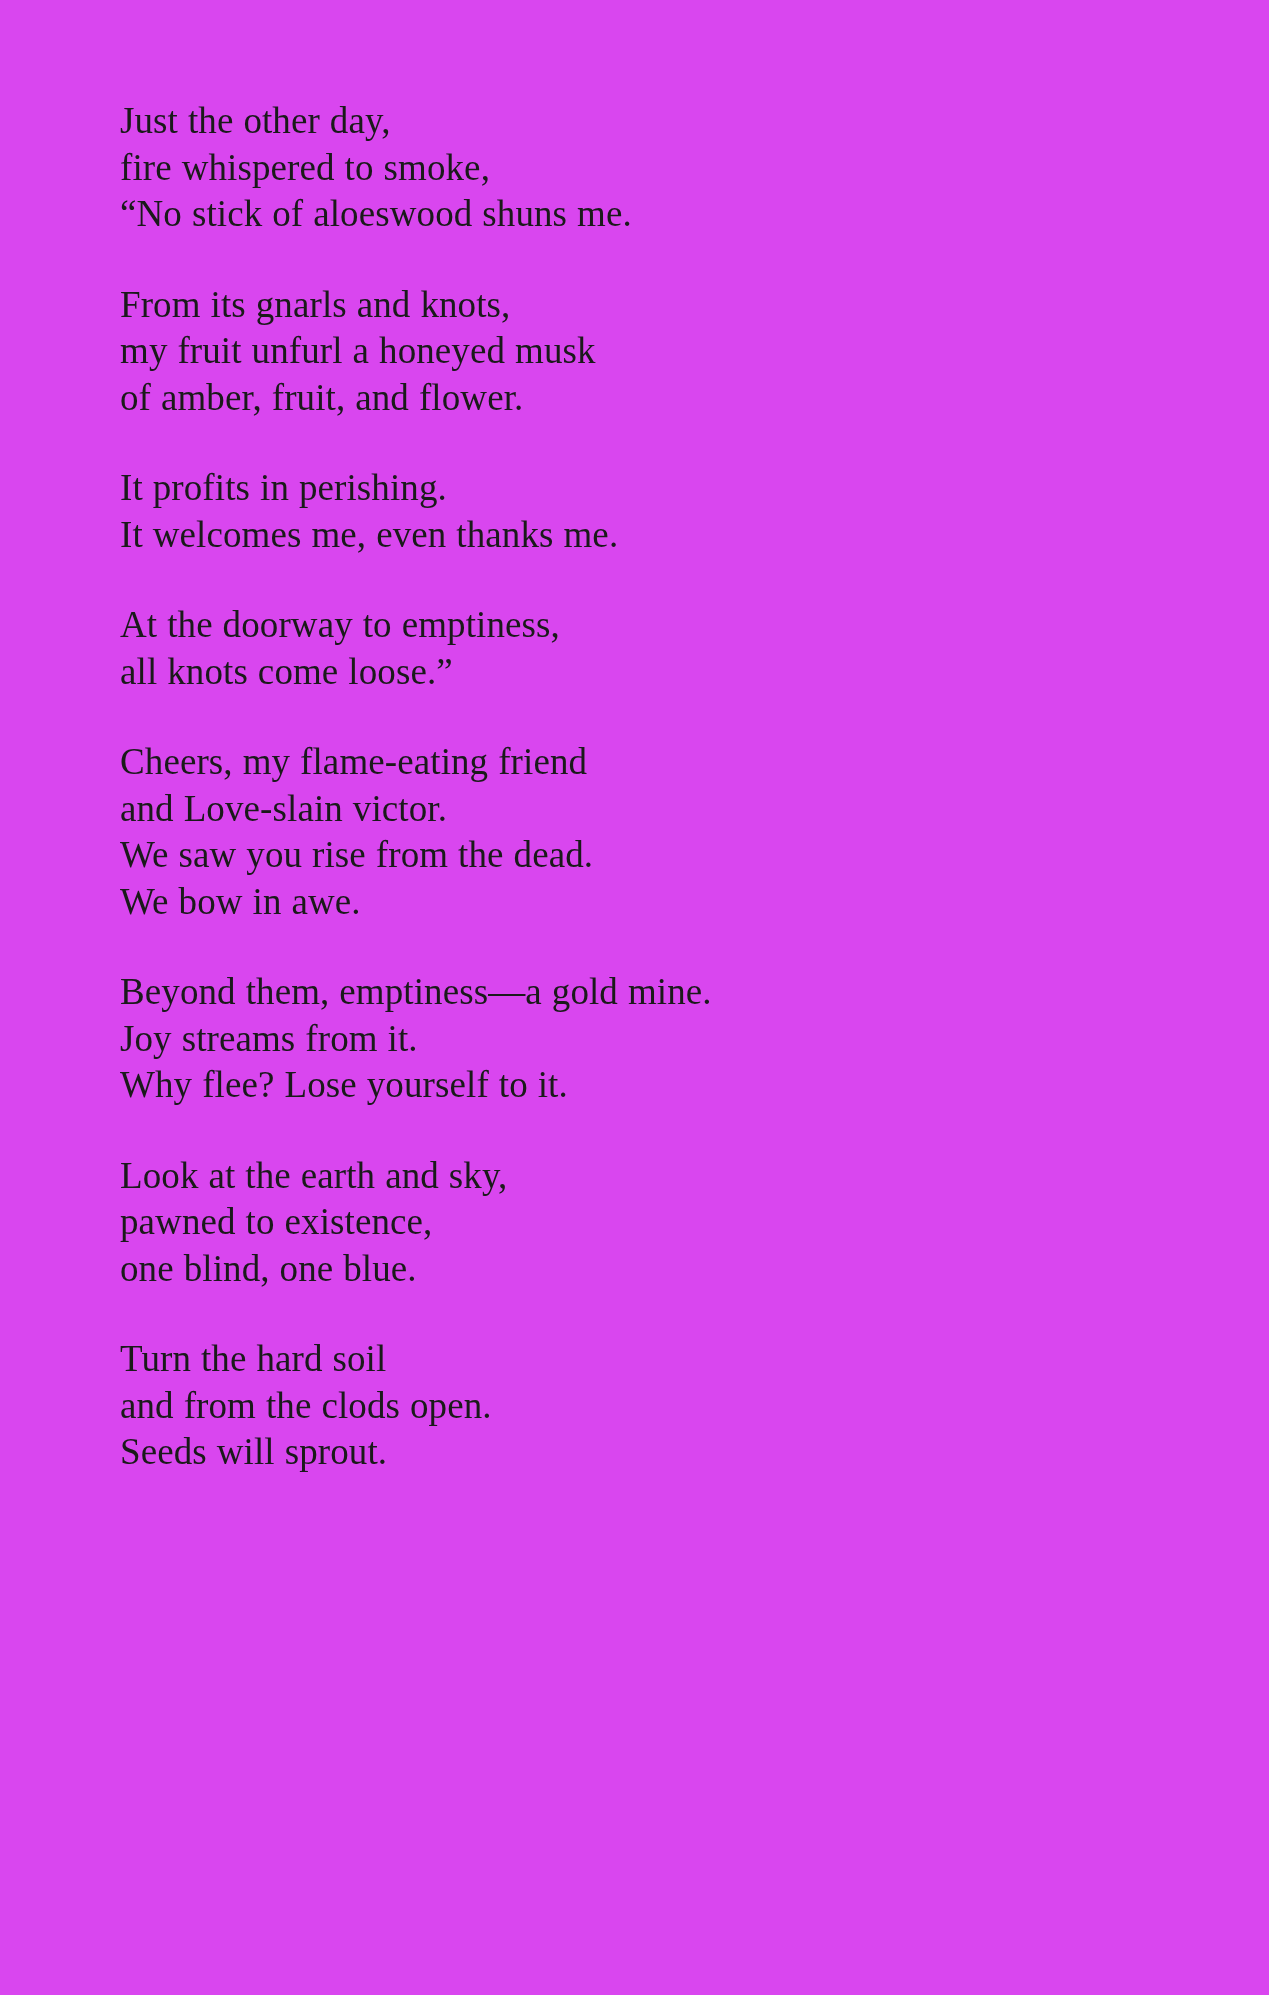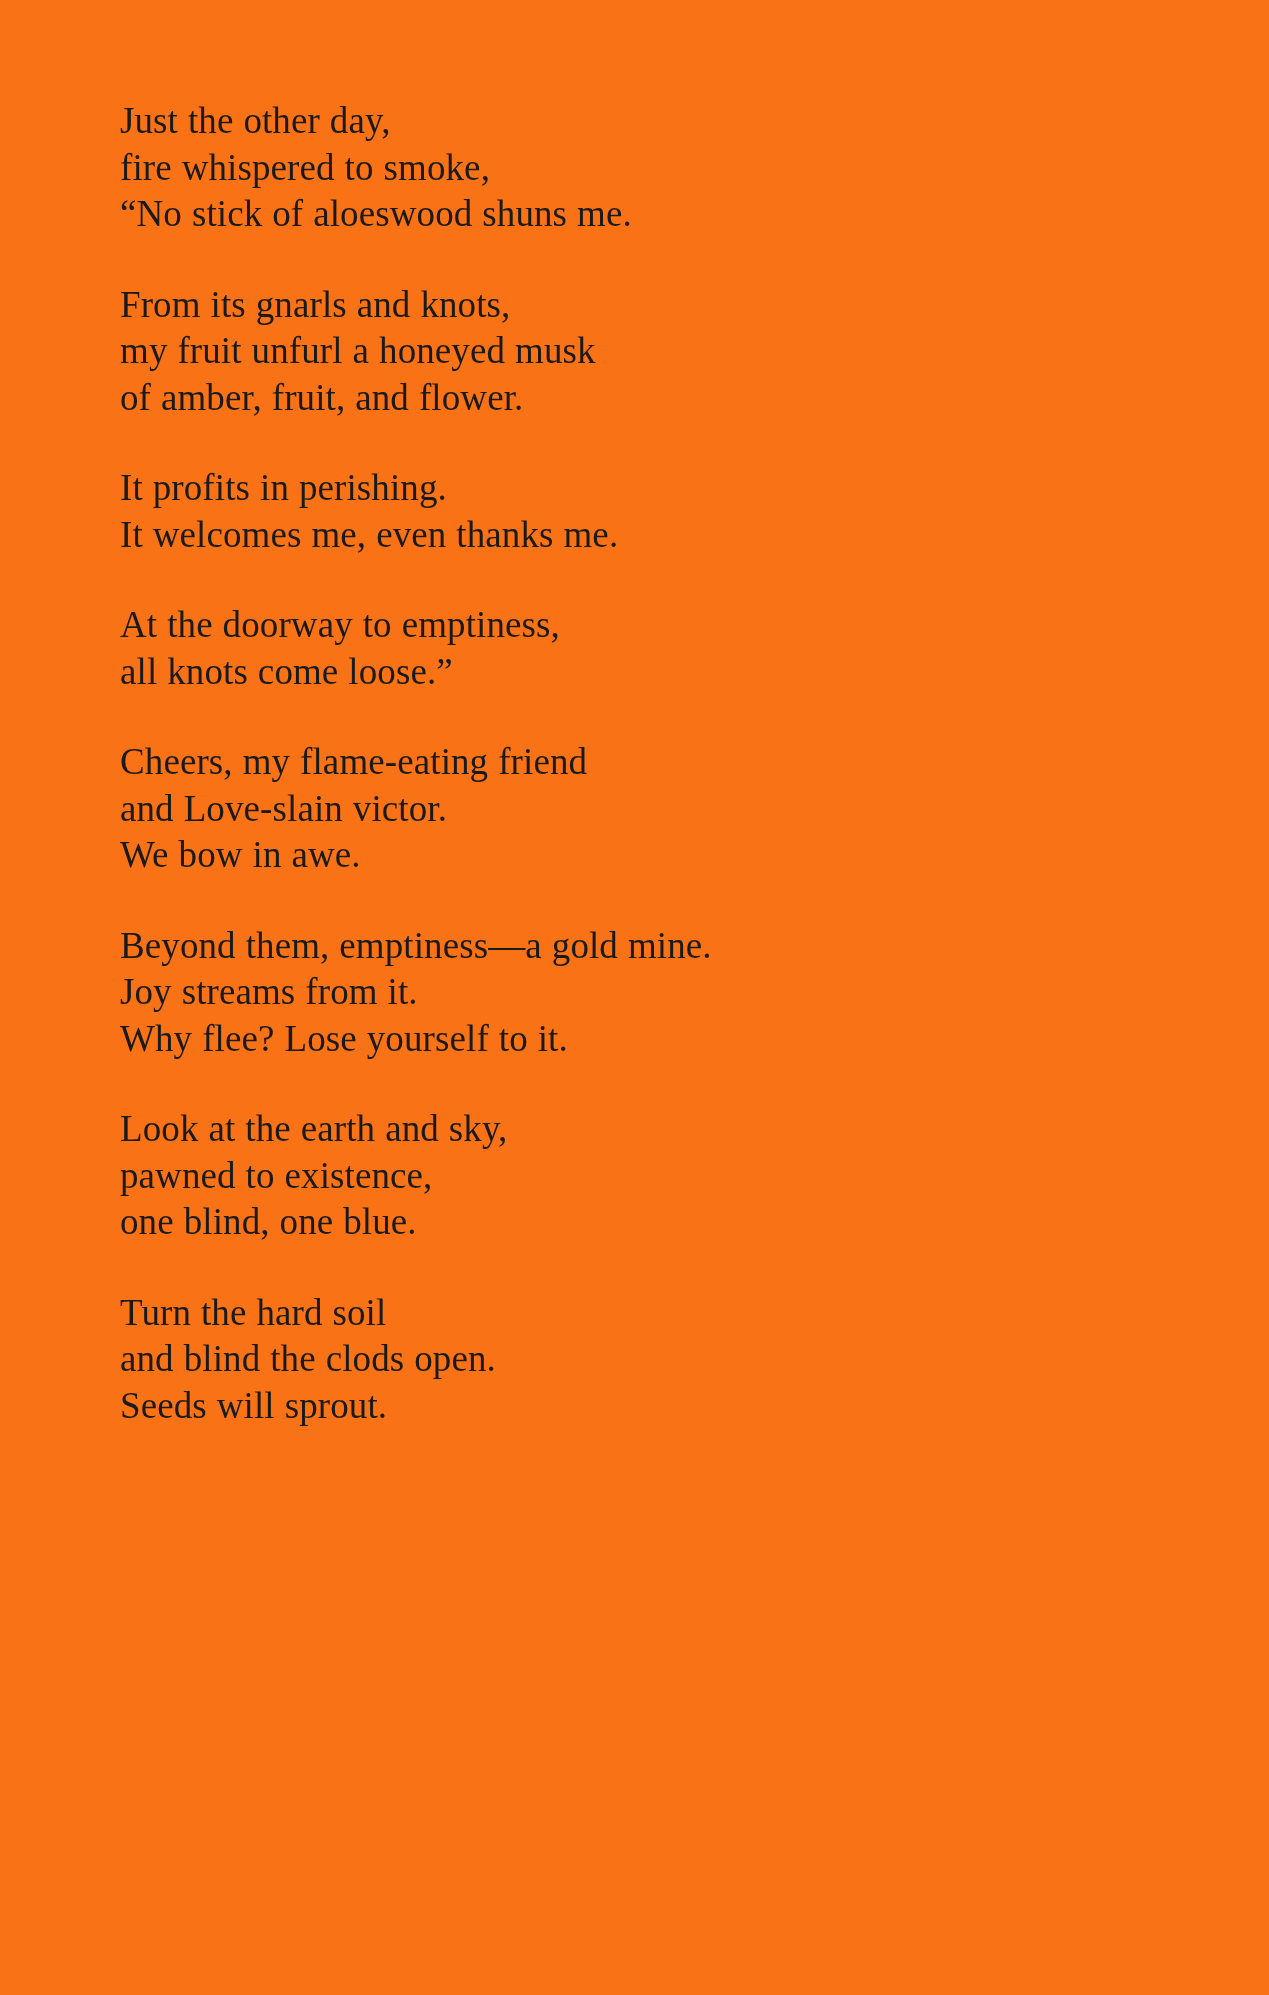--- a/index.html
+++ b/index.html
@@ -14,21 +14,21 @@
     background: #ffffff;
     font-family: "Liberation Serif", "DejaVu Serif", serif;
     -webkit-font-smoothing: antialiased;
     overflow: hidden;
   }
 
   .page {
     position: relative;
     width: 1269px;
     height: 1995px;
-    background: #f97316;
+    background: #d946ef;
     box-sizing: border-box;
   }
 
   .poem-body {
     position: absolute;
     left: 120px;
     top: 98px;
     width: 1020px;
   }
 
@@ -77,35 +77,36 @@
     </div>
 
     <div class="stanza">
       <span class="line">At the doorway to emptiness,</span>
       <span class="line">all knots come loose.”</span>
     </div>
 
     <div class="stanza">
       <span class="line">Cheers, my flame-eating friend</span>
       <span class="line">and Love-slain victor.</span>
+      <span class="line">We saw you rise from the dead.</span>
       <span class="line">We bow in awe.</span>
     </div>
 
     <div class="stanza">
       <span class="line">Beyond them, emptiness—a gold mine.</span>
       <span class="line">Joy streams from it.</span>
       <span class="line">Why flee? Lose yourself to it.</span>
     </div>
 
     <div class="stanza">
       <span class="line">Look at the earth and sky,</span>
       <span class="line">pawned to existence,</span>
       <span class="line">one blind, one blue.</span>
     </div>
 
     <div class="stanza">
       <span class="line">Turn the hard soil</span>
-      <span class="line">and blind the clods open.</span>
+      <span class="line">and from the clods open.</span>
       <span class="line">Seeds will sprout.</span>
     </div>
 
   </article>
 </div>
 
 </body></html>

